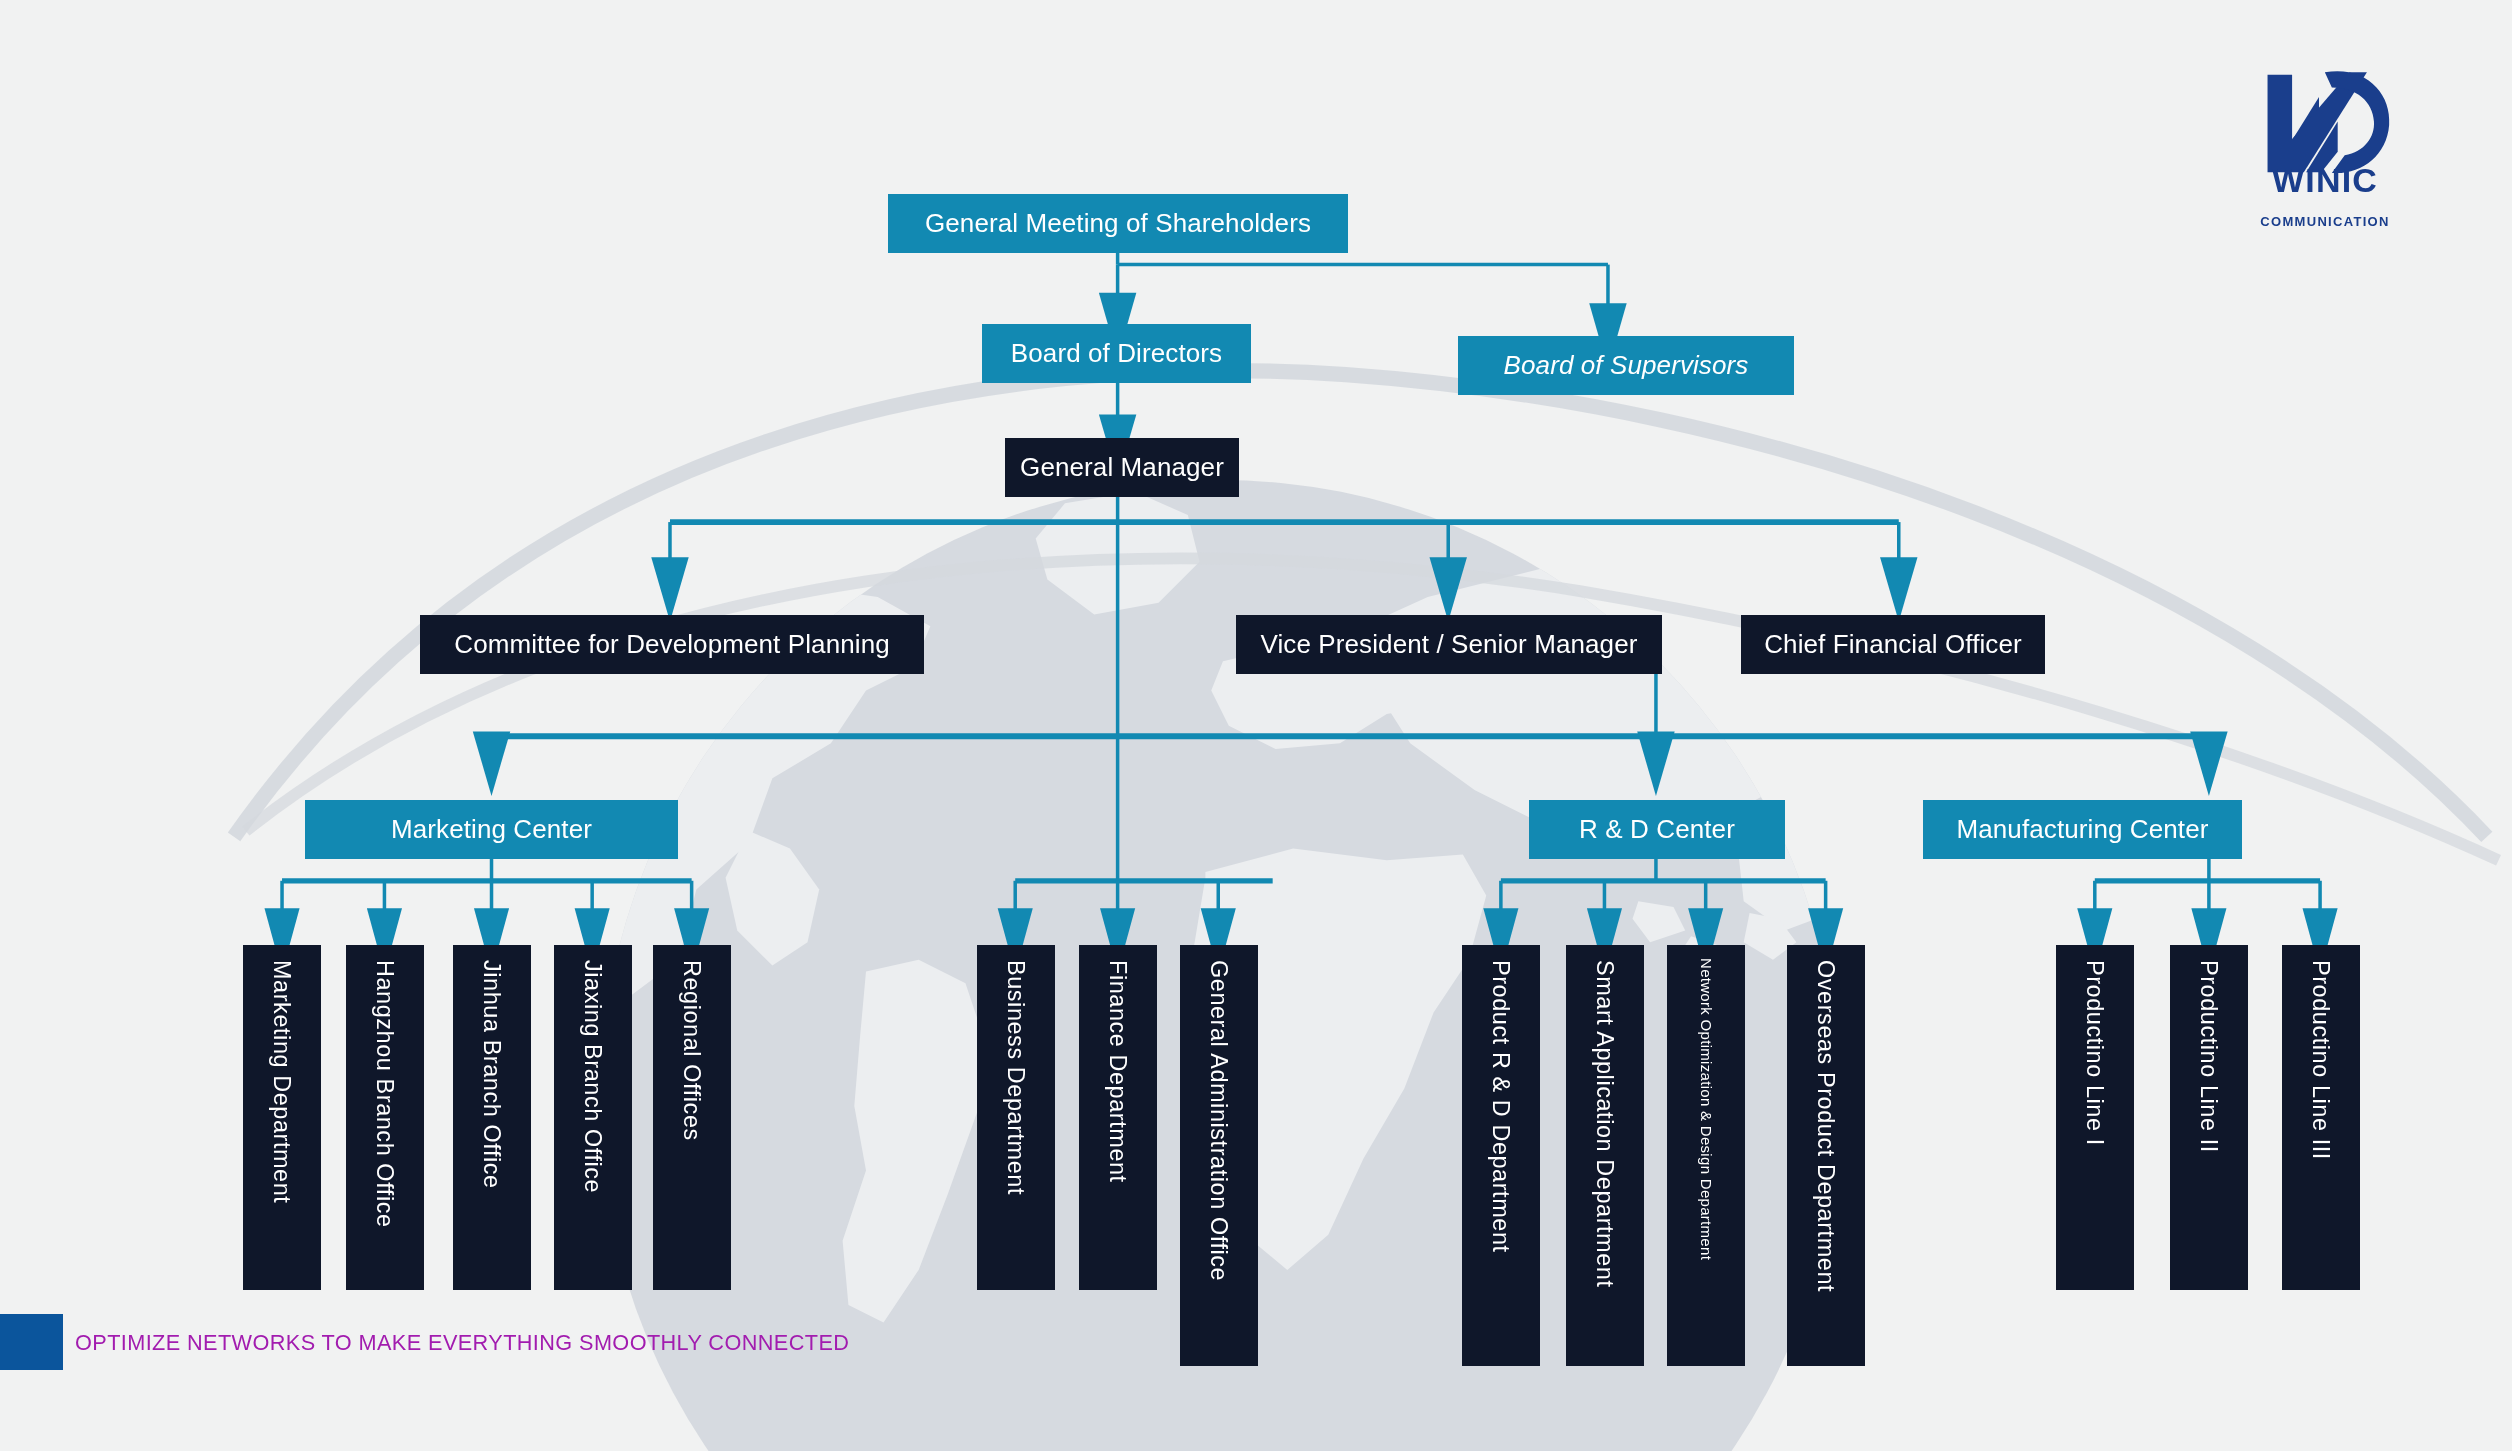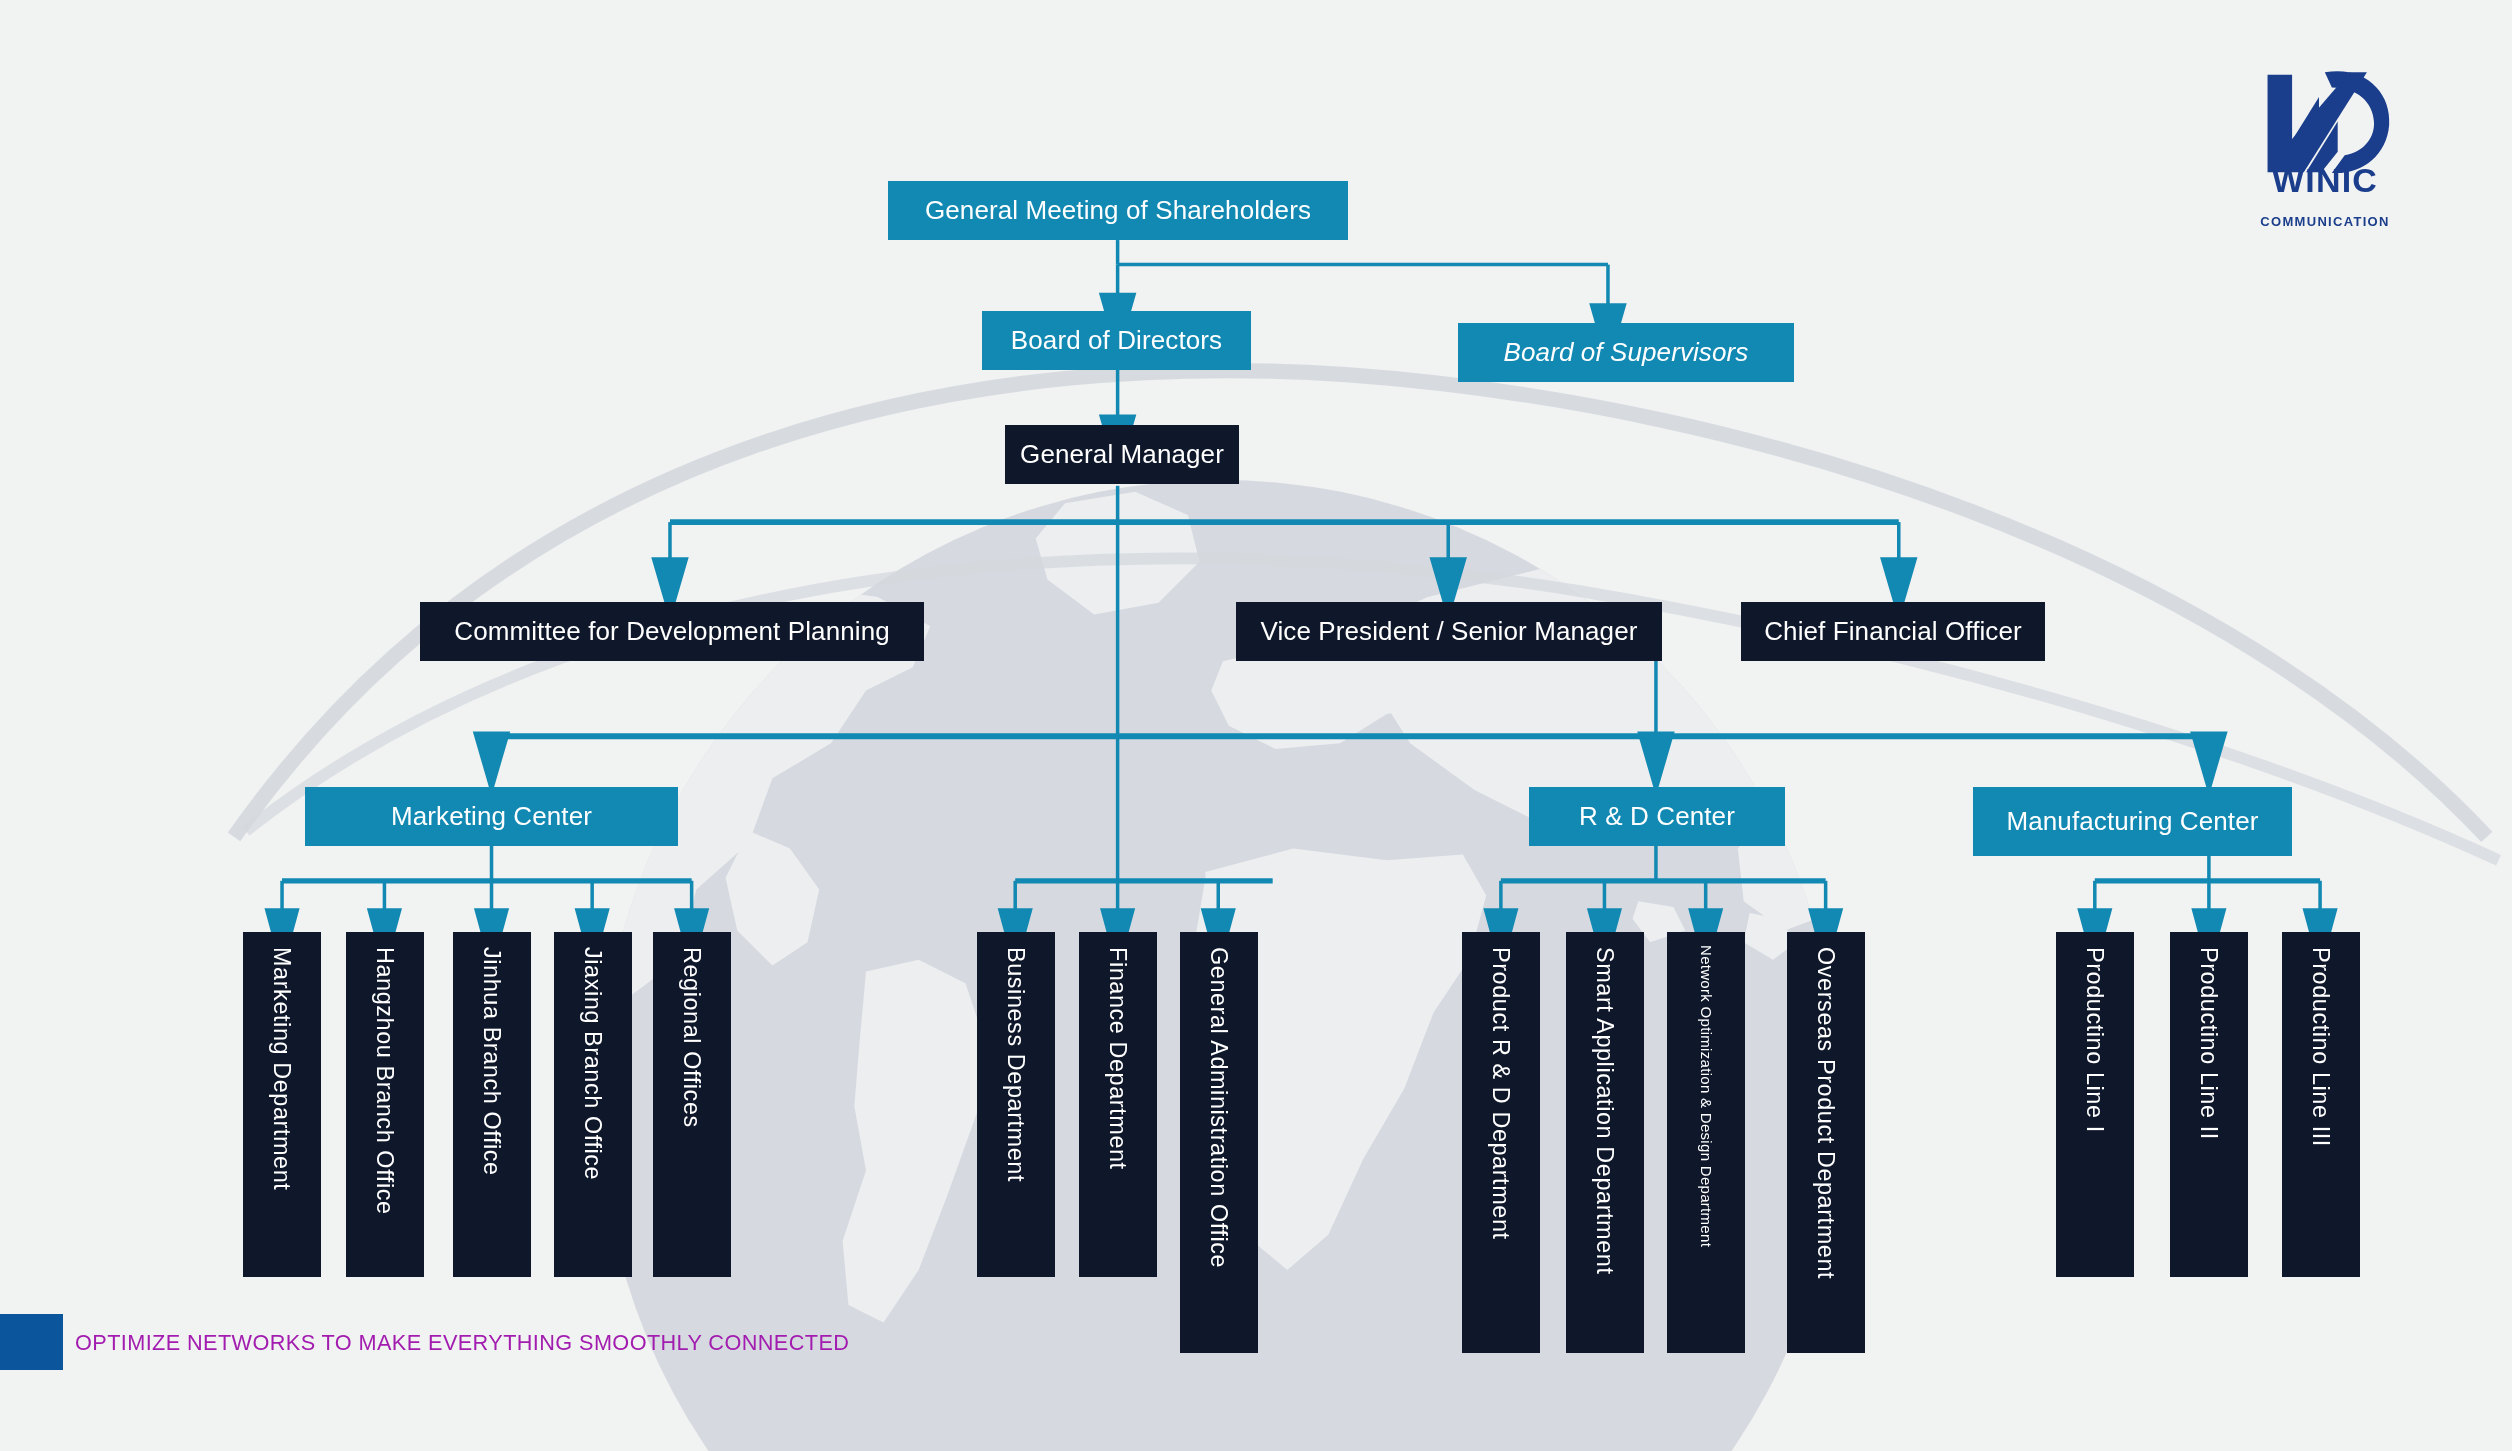--- a/index.html
+++ b/index.html
@@ -1,21 +1,21 @@
 <!DOCTYPE html>
 <html style="font-size:9.4px"><head>
 <meta charset="utf-8">
 <style>
   html,body{margin:0;padding:0;background:#f1f2f2;}
   body{width:2512px;height:1452px;overflow:hidden;font-family:"Liberation Sans",sans-serif;}
   #stage{position:relative;width:2512px;height:1452px;background:#f1f2f2;}
   #bg{position:absolute;left:0;top:0;width:2512px;height:1452px;}
   #chart{position:absolute;left:0;top:0;width:2512px;height:1452px;}
   .node{position:absolute;display:flex;align-items:center;justify-content:center;
-        color:#ffffff;text-align:center;line-height:1.05;box-sizing:border-box;}
+        color:#ffffff;text-align:center;line-height:1.05;box-sizing:border-box;margin-top:13px;}
   .h-node{font-size:26px;letter-spacing:0.1px;}
   .v-node{writing-mode:vertical-rl;text-orientation:mixed;font-size:23.4px;
           justify-content:flex-start;padding-top:15px;letter-spacing:0.6px;}
   .v-node.small{font-size:15px;padding-top:13px;letter-spacing:0.3px;}
   .lvl-dark{background:#1289b2;}
   .lvl-light{background:#0f172a;}
   .logo{position:absolute;left:2250px;top:64px;width:152px;height:126px;}
   .logo-word{position:absolute;left:2237px;top:161px;width:176px;text-align:center;
              font-size:34px;font-weight:bold;color:#1a3e8c;letter-spacing:1.2px;}
   .logo-sub{position:absolute;left:2237px;top:198px;width:176px;text-align:center;
@@ -179,21 +179,21 @@
   <div class="node h-node lvl-dark" style="left:305px;top:787px;width:373px;height:59px;">
     <span>Marketing Center</span>
   </div>
 
   <div class="node h-node lvl-light" style="left:1741px;top:602px;width:304px;height:59px;">
     <span>Chief Financial Officer</span>
   </div>
   <div class="node h-node lvl-dark" style="left:1529px;top:787px;width:256px;height:59px;">
     <span>R &amp; D Center</span>
   </div>
-  <div class="node h-node lvl-dark" style="left:1973px;top:787px;width:319px;height:69px;">
+  <div class="node h-node lvl-dark" style="left:1923px;top:787px;width:319px;height:59px;">
     <span>Manufacturing Center</span>
   </div>
 
   <div class="node v-node lvl-light" style="left:243px;top:932px;width:78px;height:345px;">
     <span>Marketing Department</span>
   </div>
   <div class="node v-node lvl-light" style="left:346px;top:932px;width:78px;height:345px;">
     <span>Hangzhou Branch Office</span>
   </div>
   <div class="node v-node lvl-light" style="left:453px;top:932px;width:78px;height:345px;">

